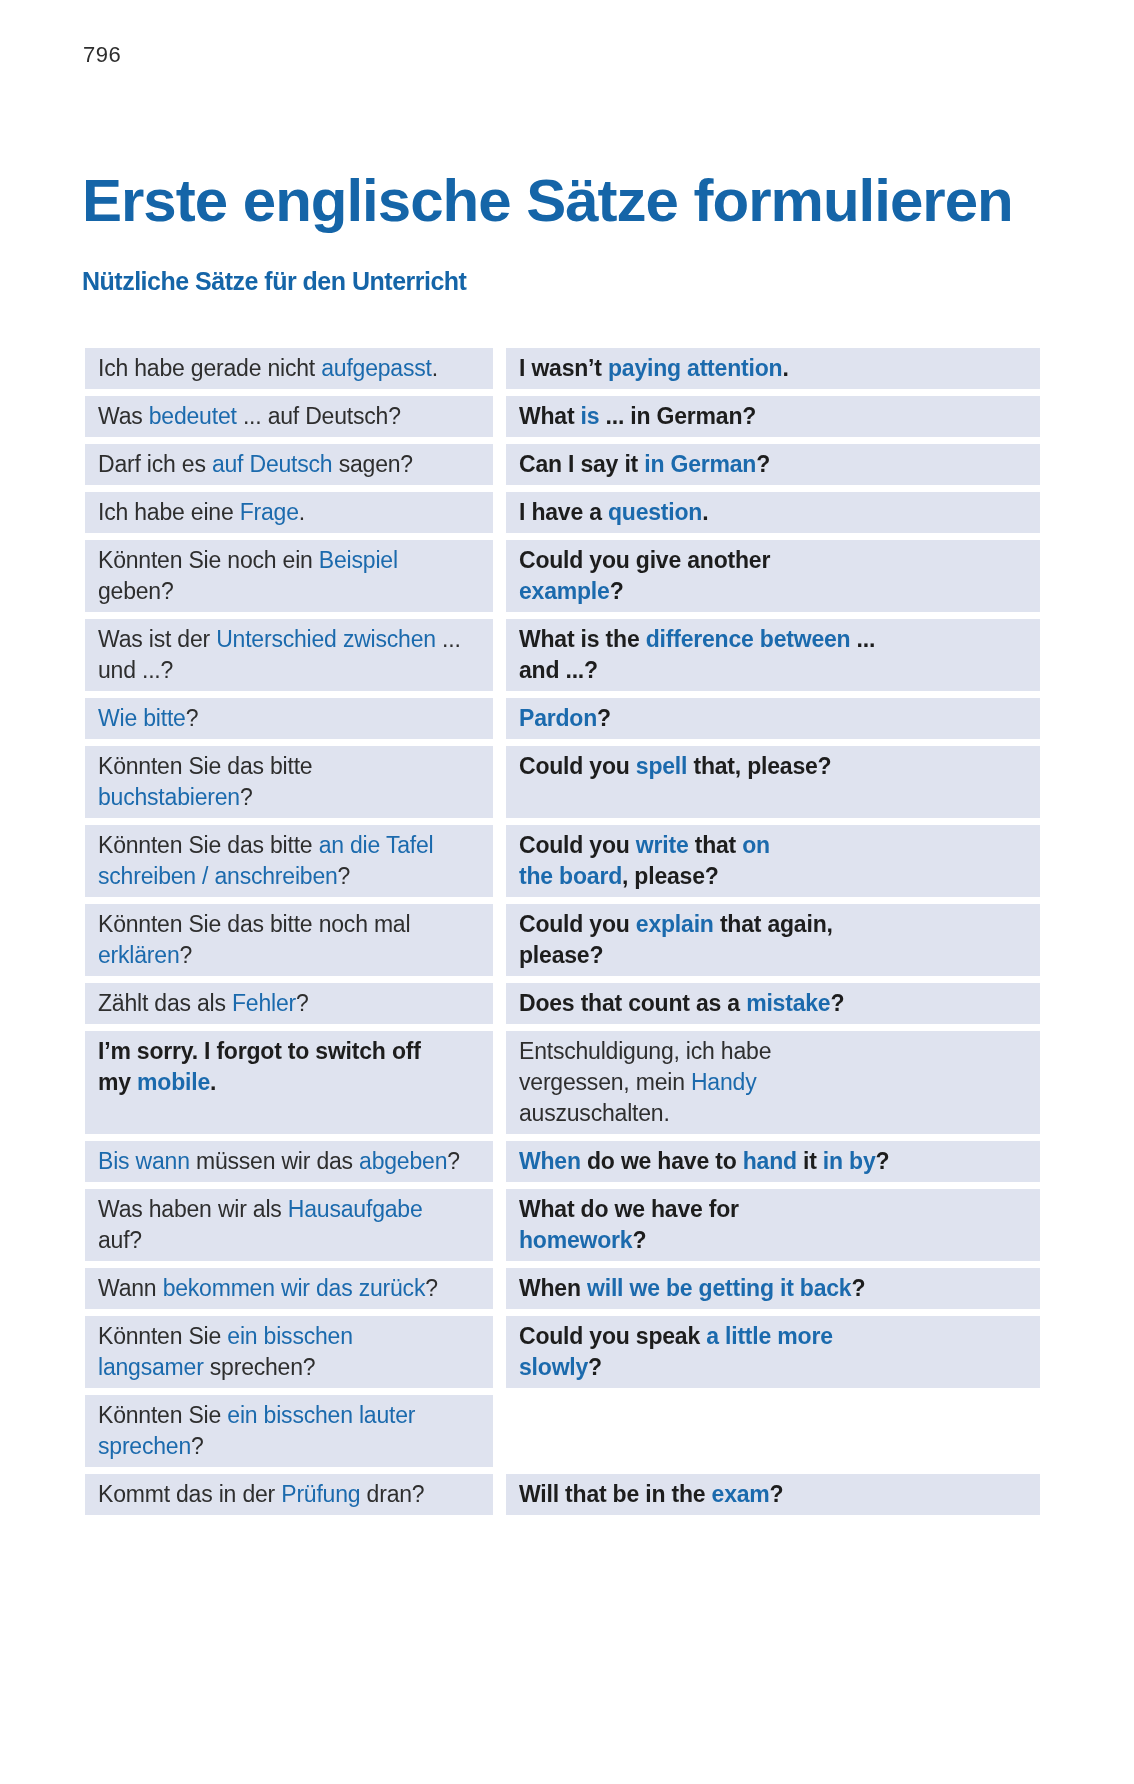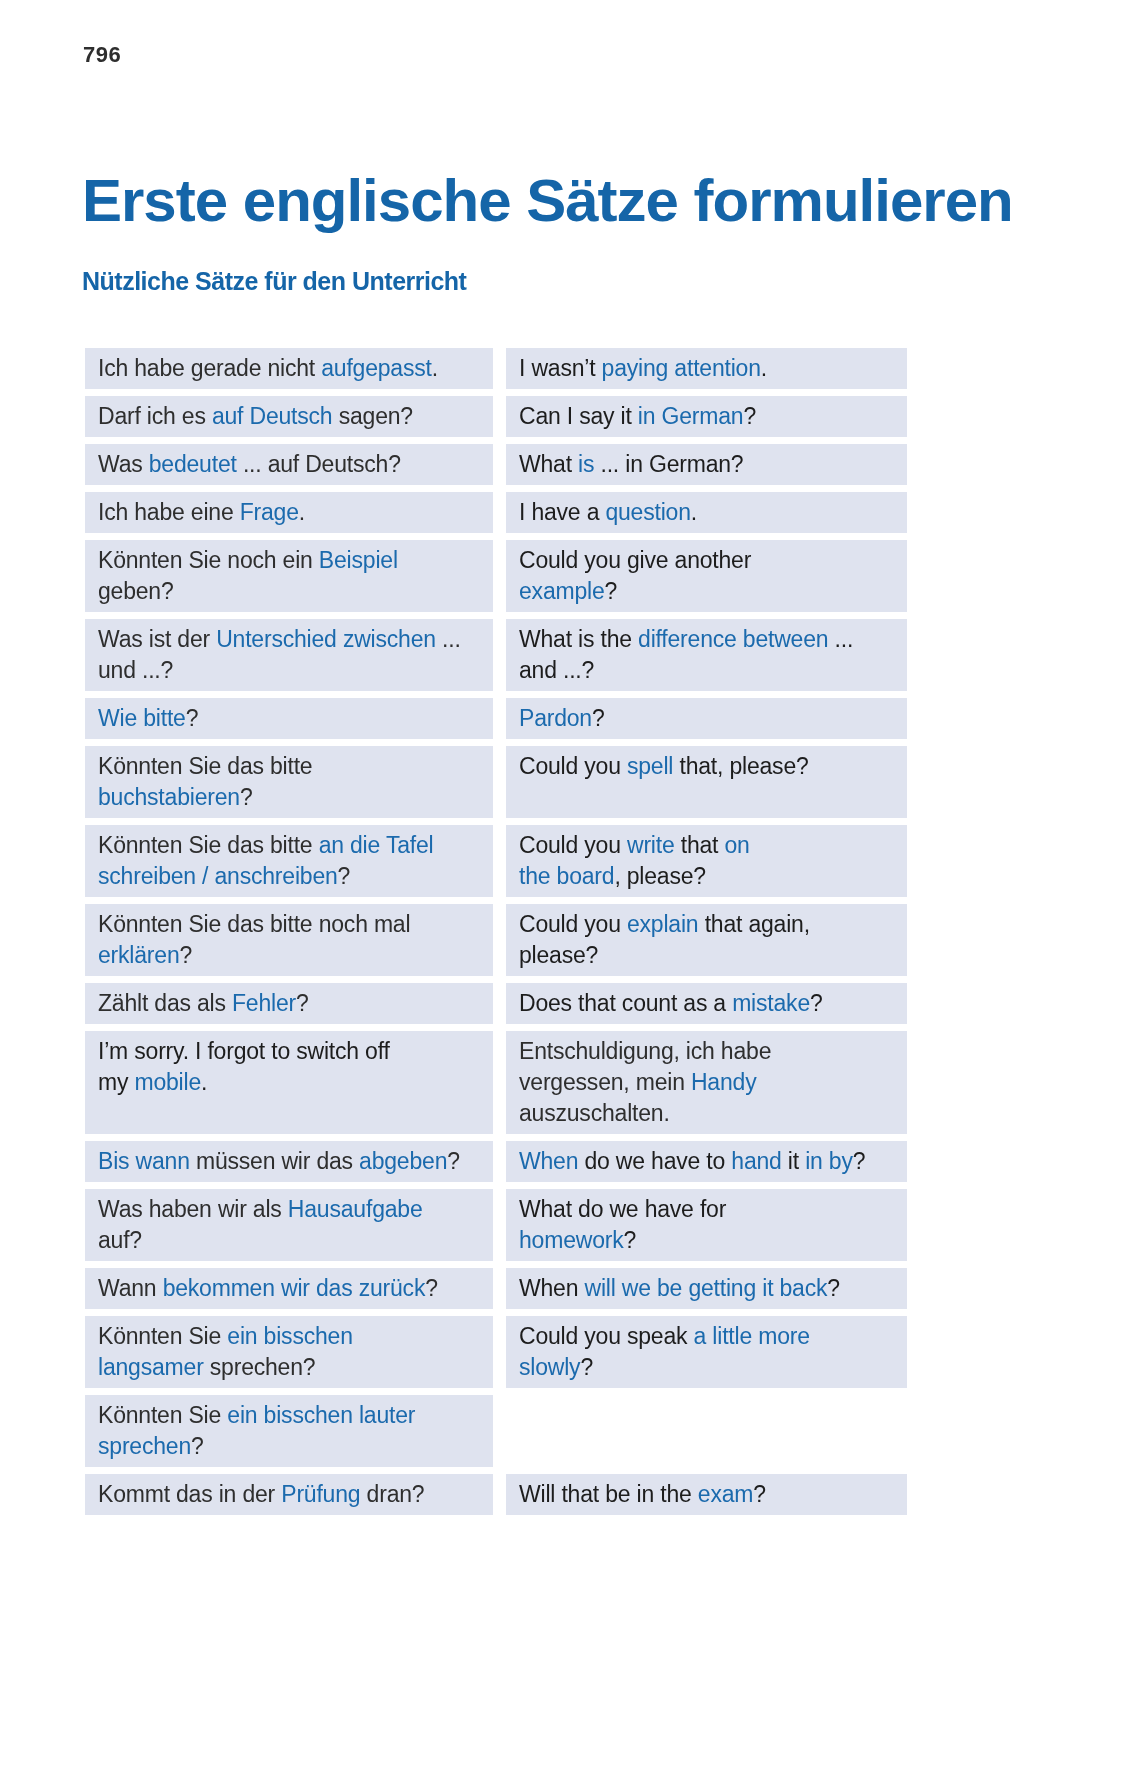--- a/index.html
+++ b/index.html
@@ -3,72 +3,72 @@
 <meta charset="utf-8">
 <style>
   html,body{margin:0;padding:0;}
   body{
     width:1134px;height:1784px;position:relative;background:#ffffff;
     font-family:"Liberation Sans","DejaVu Sans",sans-serif;
     -webkit-font-smoothing:antialiased;
   }
   .page-number{
     position:absolute;left:83px;top:42px;
-    font-size:22px;font-weight:700;color:var(--text-dark);
+    font-size:22px;font-weight:400;color:var(--text-dark);
     letter-spacing:0.5px;
   }
   .main-title{
     position:absolute;left:82px;top:128px;
     font-size:60px;font-weight:700;color:var(--heading-blue);
     letter-spacing:-1px;white-space:nowrap;line-height:1.1;
   }
   .sub-title{
     position:absolute;left:82px;top:247px;
     font-size:25px;font-weight:700;color:var(--heading-blue);
     letter-spacing:-0.5px;white-space:nowrap;line-height:1.1;
   }
   .phrase-table{
-    position:absolute;left:85px;top:348px;width:822px;
+    position:absolute;left:85px;top:348px;width:955px;
     display:flex;flex-direction:column;gap:7px;
   }
   .row{
     display:grid;grid-template-columns:408px 1fr;column-gap:13px;
   }
   .cell{
     background:var(--row-bg);
     padding:5px 13px;
     font-size:23px;line-height:31px;
     white-space:pre-wrap;
     letter-spacing:-0.2px;
   }
   .de{color:var(--text-dark);font-weight:400;}
-  .en{color:var(--text-bold);font-weight:400;}
+  .en{color:var(--text-bold);font-weight:700;}
   .hl{color:var(--word-blue);}
 </style>
 </head>
 <body>
 
 <div class="page-number">796</div>
 
 <h1 class="main-title">Erste englische Sätze formulieren</h1>
 
 <h2 class="sub-title">Nützliche Sätze für den Unterricht</h2>
 
 <div class="phrase-table">
     <div class="row">
       <div class="cell de"><span>Ich habe gerade nicht </span><span class="hl">aufgepasst</span><span>.</span></div>
       <div class="cell en"><span>I wasn’t </span><span class="hl">paying attention</span><span>.</span></div>
     </div>
     <div class="row">
+      <div class="cell de"><span>Was </span><span class="hl">bedeutet</span><span> ... auf Deutsch?</span></div>
+      <div class="cell en"><span>What </span><span class="hl">is</span><span> ... in German?</span></div>
+    </div>
+    <div class="row">
       <div class="cell de"><span>Darf ich es </span><span class="hl">auf Deutsch</span><span> sagen?</span></div>
       <div class="cell en"><span>Can I say it </span><span class="hl">in German</span><span>?</span></div>
-    </div>
-    <div class="row">
-      <div class="cell de"><span>Was </span><span class="hl">bedeutet</span><span> ... auf Deutsch?</span></div>
-      <div class="cell en"><span>What </span><span class="hl">is</span><span> ... in German?</span></div>
     </div>
     <div class="row">
       <div class="cell de"><span>Ich habe eine </span><span class="hl">Frage</span><span>.</span></div>
       <div class="cell en"><span>I have a </span><span class="hl">question</span><span>.</span></div>
     </div>
     <div class="row">
       <div class="cell de"><span>Könnten Sie noch ein </span><span class="hl">Beispiel</span><span>
 geben?</span></div>
       <div class="cell en"><span>Could you give another
 </span><span class="hl">example</span><span>?</span></div>

